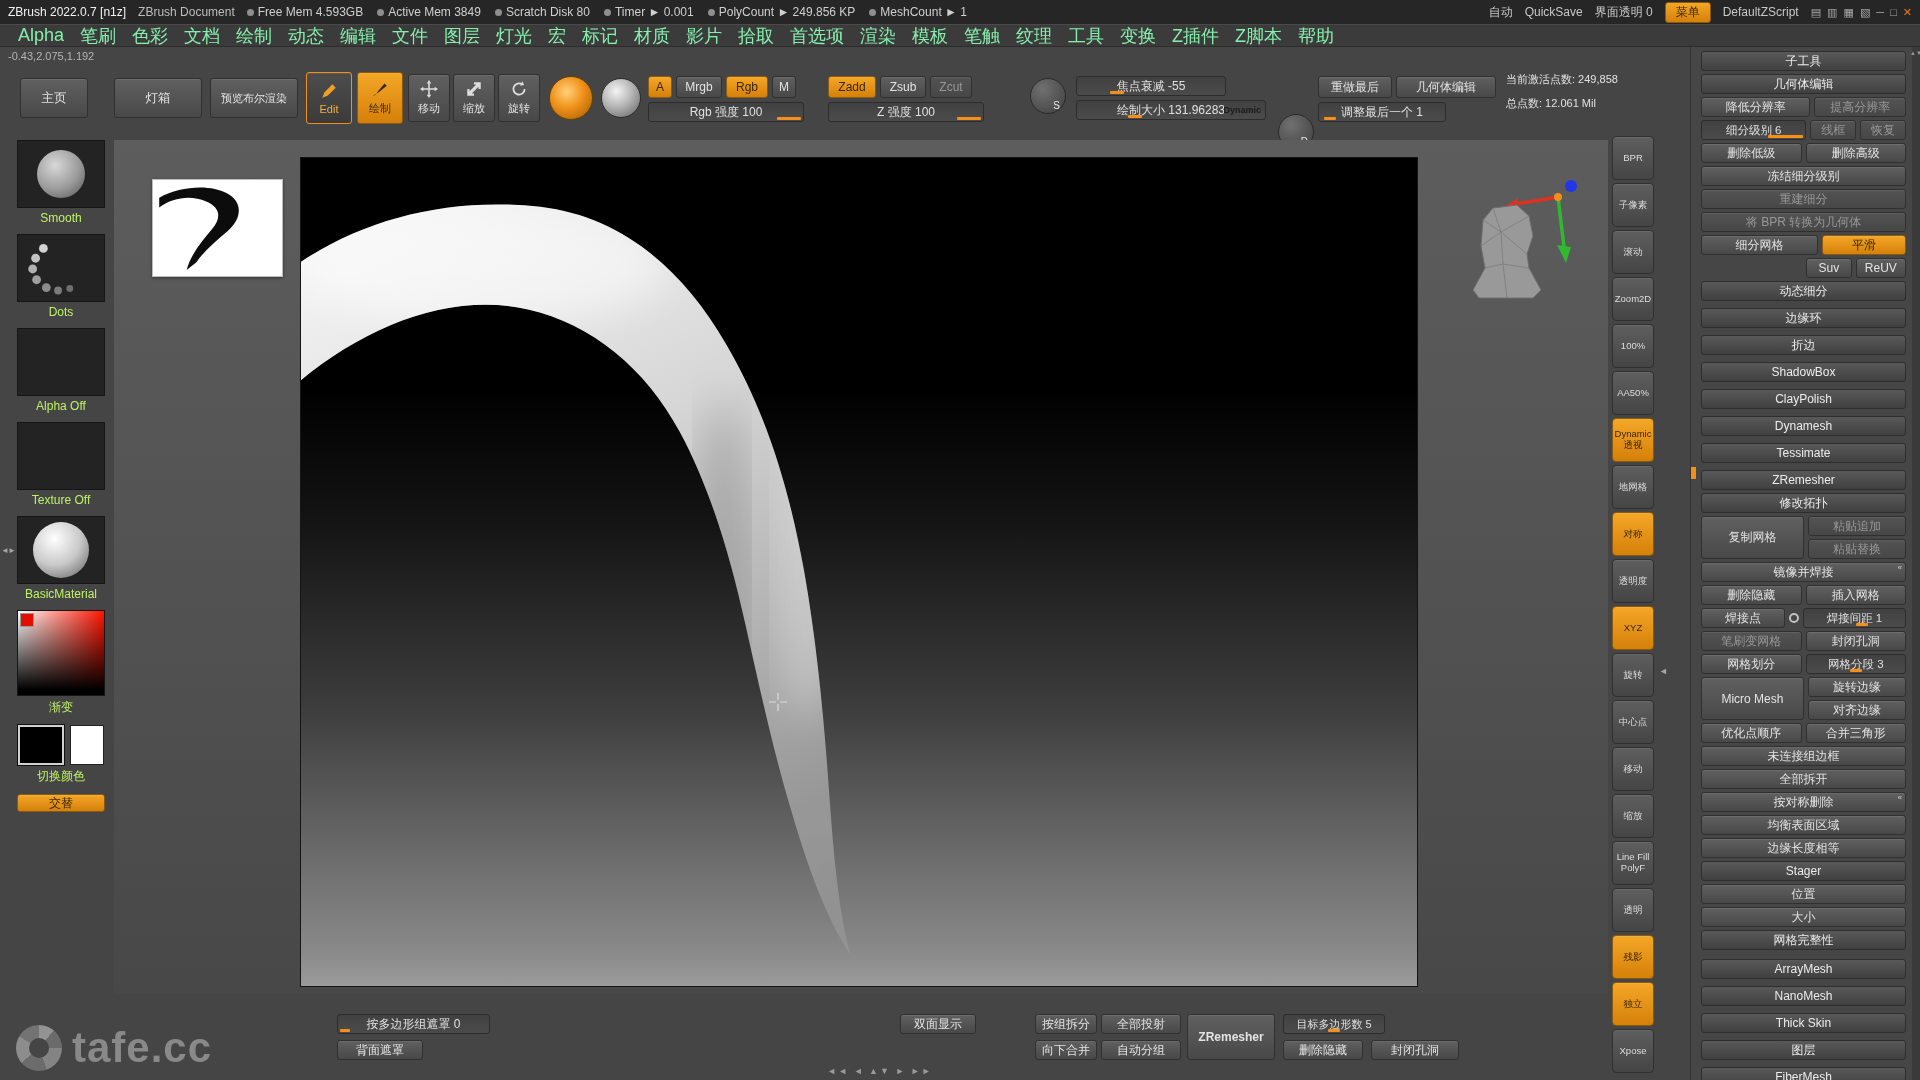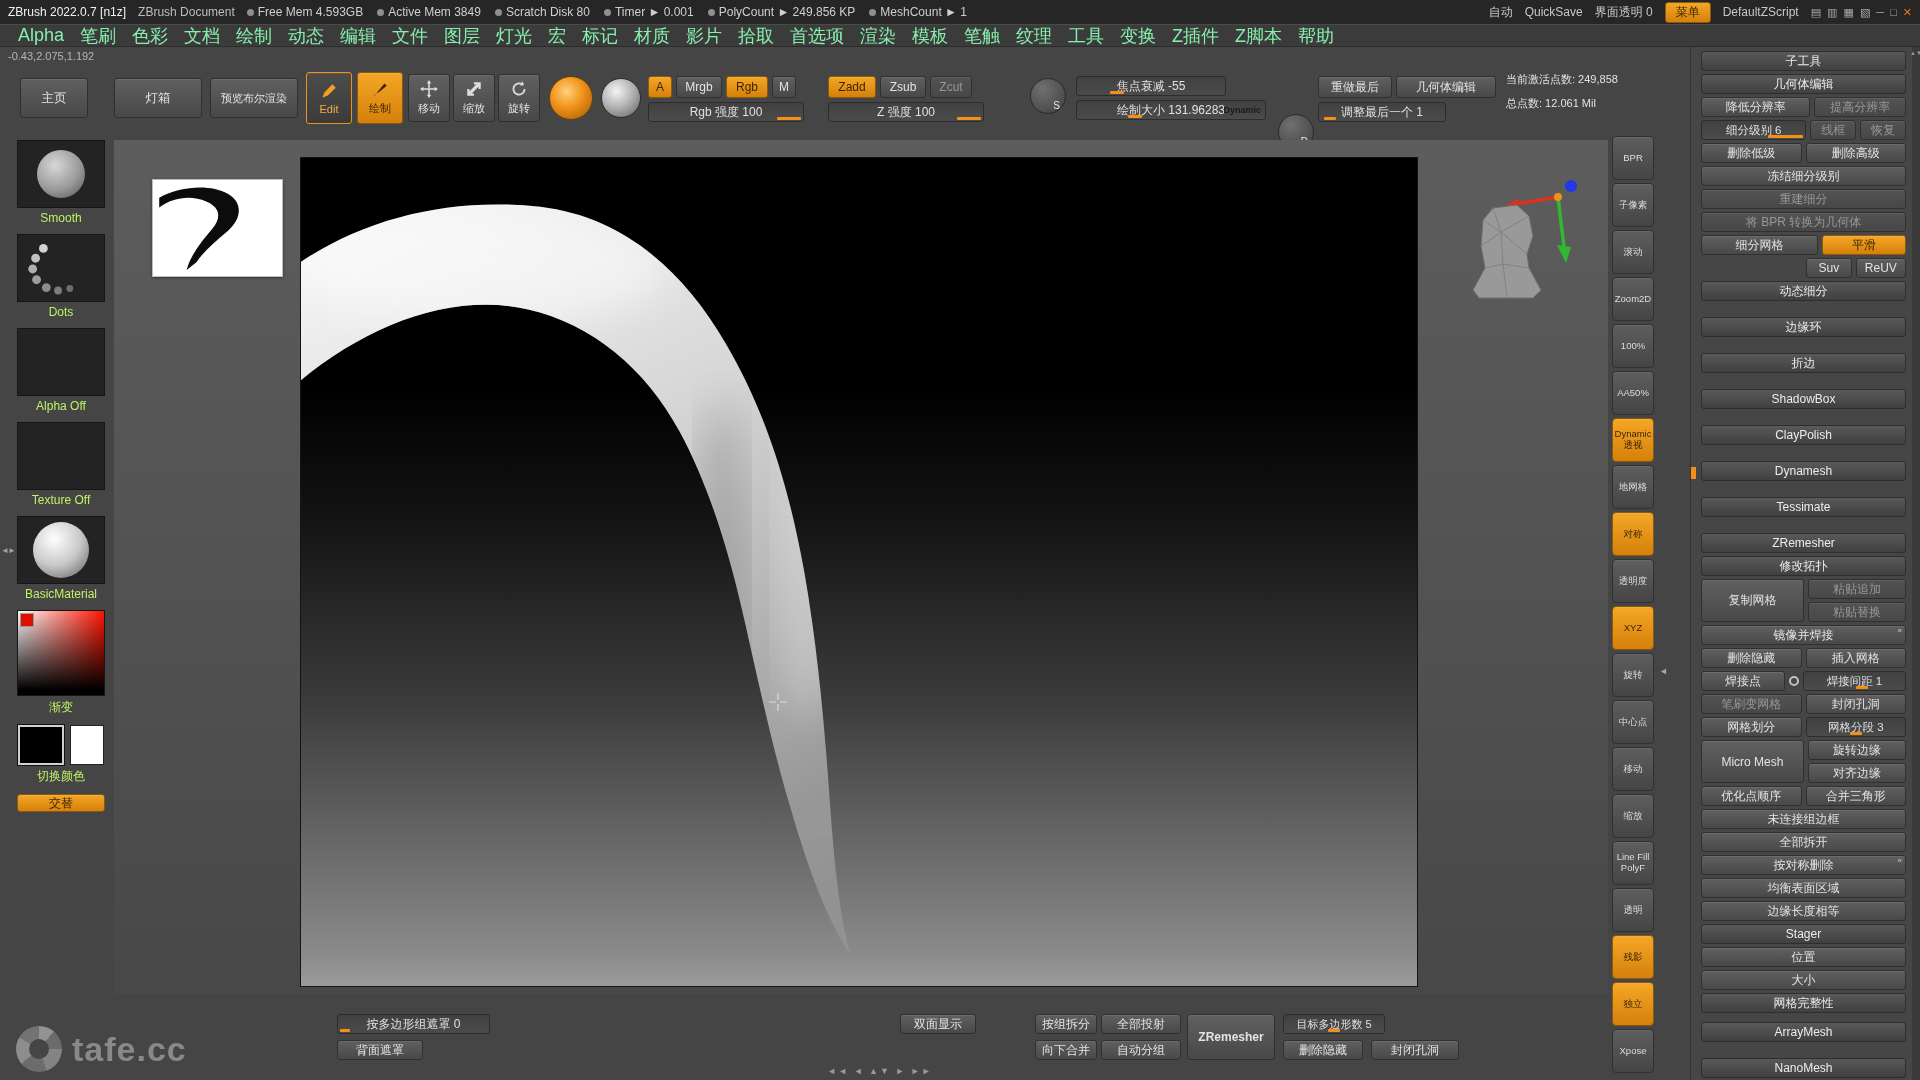--- a/index.html
+++ b/index.html
@@ -98,21 +98,21 @@
   .right-strip{left:1612px;top:136px;width:44px;display:flex;flex-direction:column;gap:3px}
   .icon-btn{width:42px;height:44px;border:1px solid #303030;border-radius:4px;
     background:linear-gradient(#5e5e5e,#454545);color:#dedede;font-size:9.5px;line-height:1.15;
     display:flex;align-items:center;justify-content:center;text-align:center;
     word-break:break-all;padding:1px;box-shadow:inset 0 1px 0 rgba(255,255,255,.08)}
   .icon-btn.on{background:linear-gradient(#f4a727,#d5800a);color:#3a2703;border-color:#8a5a10}
 
   
   .panel{left:1690px;top:47px;width:230px;height:1033px;background:#464646;border-left:1px solid #333}
   .pcol{display:flex;flex-direction:column;gap:3px;padding:4px 14px 0 10px}
-  .pcol-list{display:flex;flex-direction:column;gap:16px}
+  .pcol-list{display:flex;flex-direction:column;gap:7px}
   .prow{display:flex;gap:4px;height:20px;flex:none}
   .prow>*{height:20px}
   .prow .f1{flex:1}
   .grid2{display:grid;grid-template-columns:1.05fr 1fr;grid-template-rows:20px 20px;gap:3px 4px;
     height:43px;flex:none}
   .grid2>*{height:20px}
   .grid2 .rspan{grid-row:1/3;height:43px}
   .spacer{flex:1.15}
   .wp-dot{width:10px;height:10px;border-radius:50%;border:2px solid #c2c2c2;align-self:center;flex:none}
   .mod-dot{left:1691px;top:467px;width:5px;height:12px;background:#f09018}
@@ -125,21 +125,21 @@
   .bb{position:absolute;height:20px}
   .scrub{left:800px;top:1066px;width:160px;text-align:center;font-size:9px;color:#9a9a9a;
     letter-spacing:2px}
 
   
   .wm{left:16px;bottom:8px;display:flex;align-items:center;gap:10px;opacity:.92}
   .wm-logo{width:46px;height:46px;border-radius:50%;position:relative;
     background:conic-gradient(#9a9a9a 0 40deg,#6f6f6f 40deg 90deg,#8a8a8a 90deg 160deg,
       #707070 160deg 230deg,#949494 230deg 300deg,#777 300deg 360deg)}
   .wm-logo::after{content:"";position:absolute;inset:13px;border-radius:50%;background:#454545}
-  .wm-text{font-size:34px;font-weight:bold;color:#8f8f8f;letter-spacing:1px}
+  .wm-text{font-size:42px;font-weight:bold;color:#8f8f8f;letter-spacing:1px}
 </style>
 </head>
 <body>
 
 <div class="abs titlebar">
   <span class="tb-app">ZBrush 2022.0.7 [n1z]</span>
   <span class="tb-doc">ZBrush Document</span>
   <span class="tb-stats">
 
       <span class="tb-stat">

